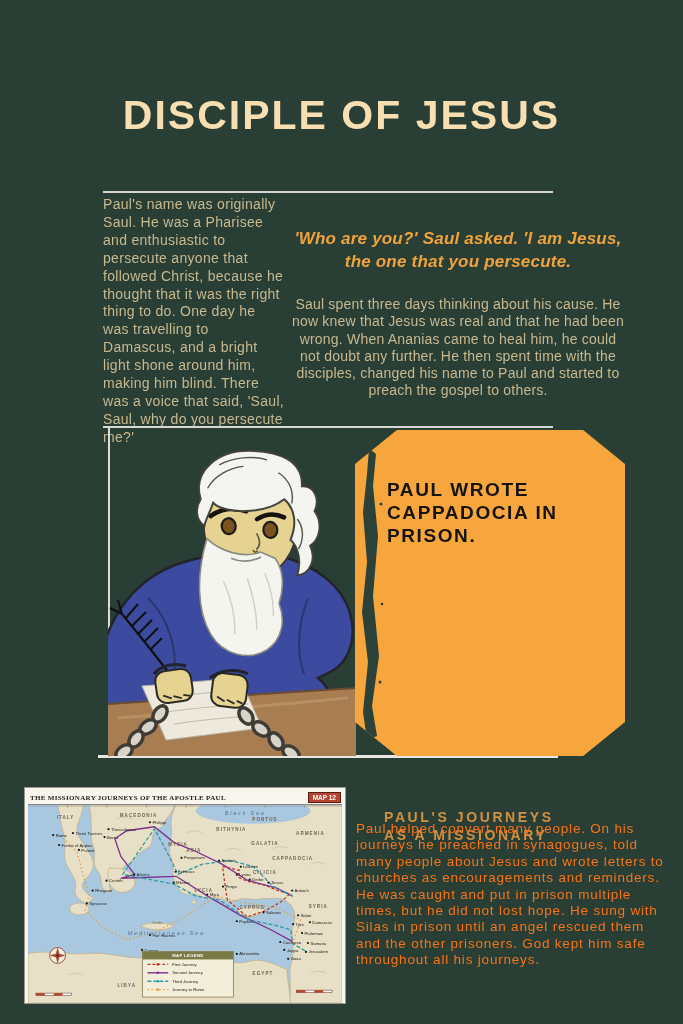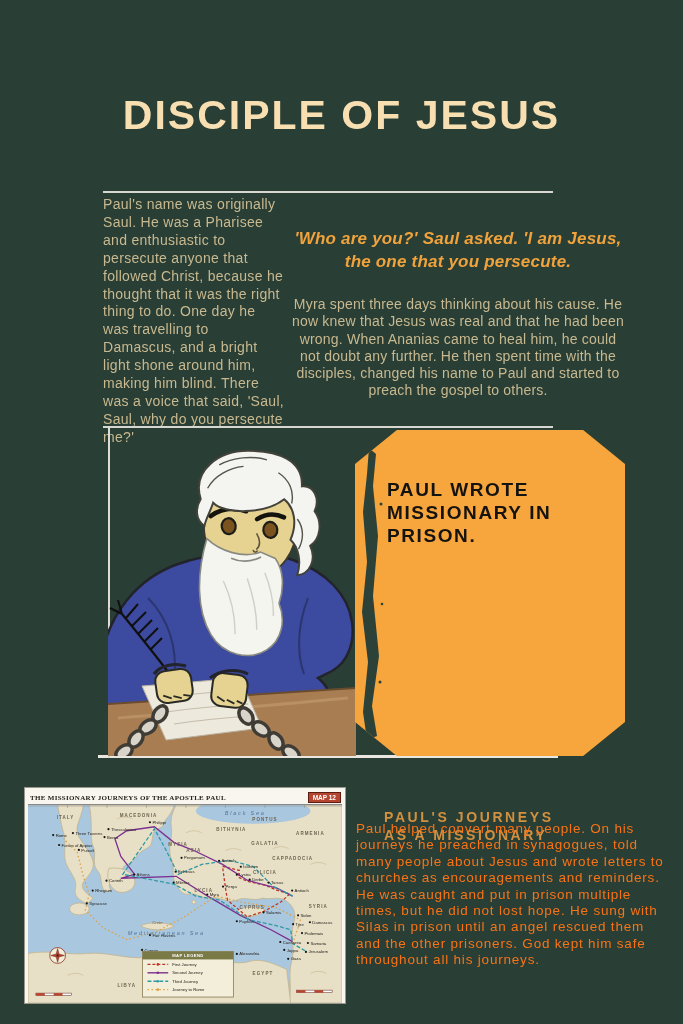--- a/index.html
+++ b/index.html
@@ -90,21 +90,21 @@
 
   <h2 class="abs subtitle">DISCIPLE OF JESUS</h2>
 
   <div class="abs rule rule1"></div>
   <div class="abs rule rule2"></div>
   <div class="abs rule rule3"></div>
   <div class="abs vline"></div>
 
   <p class="abs intro">Paul's name was originally Saul. He was a Pharisee and enthusiastic to persecute anyone that followed Christ, because he thought that it was the right thing to do. One day he was travelling to Damascus, and a bright light shone around him, making him blind. There was a voice that said, 'Saul, Saul, why do you persecute me?'</p>
   <p class="abs quote">'Who are you?' Saul asked. 'I am Jesus, the one that you persecute.</p>
-  <p class="abs response">Myra spent three days thinking about his cause. He now knew that Jesus was real and that he had been wrong. When Ananias came to heal him, he could not doubt any further. He then spent time with the disciples, changed his name to Paul and started to preach the gospel to others.</p>
+  <p class="abs response">Saul spent three days thinking about his cause. He now knew that Jesus was real and that he had been wrong. When Ananias came to heal him, he could not doubt any further. He then spent time with the disciples, changed his name to Paul and started to preach the gospel to others.</p>
 
   <svg class="abs illus" width="248" height="328" viewBox="0 0 248 328">
 
     <path d="M-8,328 L-8,235 C0,185 30,150 70,136 C105,124 150,120 185,132 C218,144 240,166 244,194 C247,214 240,234 224,243 L210,250 C220,258 224,268 219,277 L205,284 L60,284 L20,298 L-8,308 Z" fill="#3c4a9f" stroke="#23232b" stroke-width="2.5"></path>
     <path d="M40,170 C60,190 70,220 66,250" fill="none" stroke="#2b3570" stroke-width="2"></path>
     <path d="M200,170 C190,196 188,224 196,246" fill="none" stroke="#2b3570" stroke-width="2"></path>
 
     <polygon points="112,198 148,204 120,222" fill="#f6f5f0" stroke="#555" stroke-width="1"></polygon>
 
     <polygon points="0,276 248,260 248,328 0,328" fill="#a87d52"></polygon>
@@ -161,21 +161,21 @@
   </svg>
 
   <div class="abs octagon">
     <svg class="brush" width="34" height="300" viewBox="0 0 34 300">
       <path d="M14,4 L21,10 L18,42 L23,92 L18,152 L24,212 L17,262 L22,292 L12,296 L8,268 L13,218 L7,168 L12,118 L8,68 L12,30 Z" fill="#2c4137"></path>
       <circle cx="26" cy="60" r="1.5" fill="#2c4137"></circle>
       <circle cx="27" cy="160" r="1.3" fill="#2c4137"></circle>
       <circle cx="25" cy="238" r="1.5" fill="#2c4137"></circle>
     </svg>
     <div class="callout-text">
-      <p class="callout-p1">PAUL WROTE MISSIONARY IN PRISON.</p>
+      <p class="callout-p1">PAUL WROTE CAPPADOCIA IN PRISON.</p>
     </div>
   </div>
 
   <div class="abs map">
     <div class="map-titlebar">
       <span class="map-title">THE MISSIONARY JOURNEYS OF THE APOSTLE PAUL</span>
       <span class="map-badge">MAP 12</span>
     </div>
     <svg id="map-canvas" viewBox="0 0 318 200" preserveAspectRatio="none">
       <rect x="0" y="0" width="318" height="200" fill="#a9c7df"></rect>

